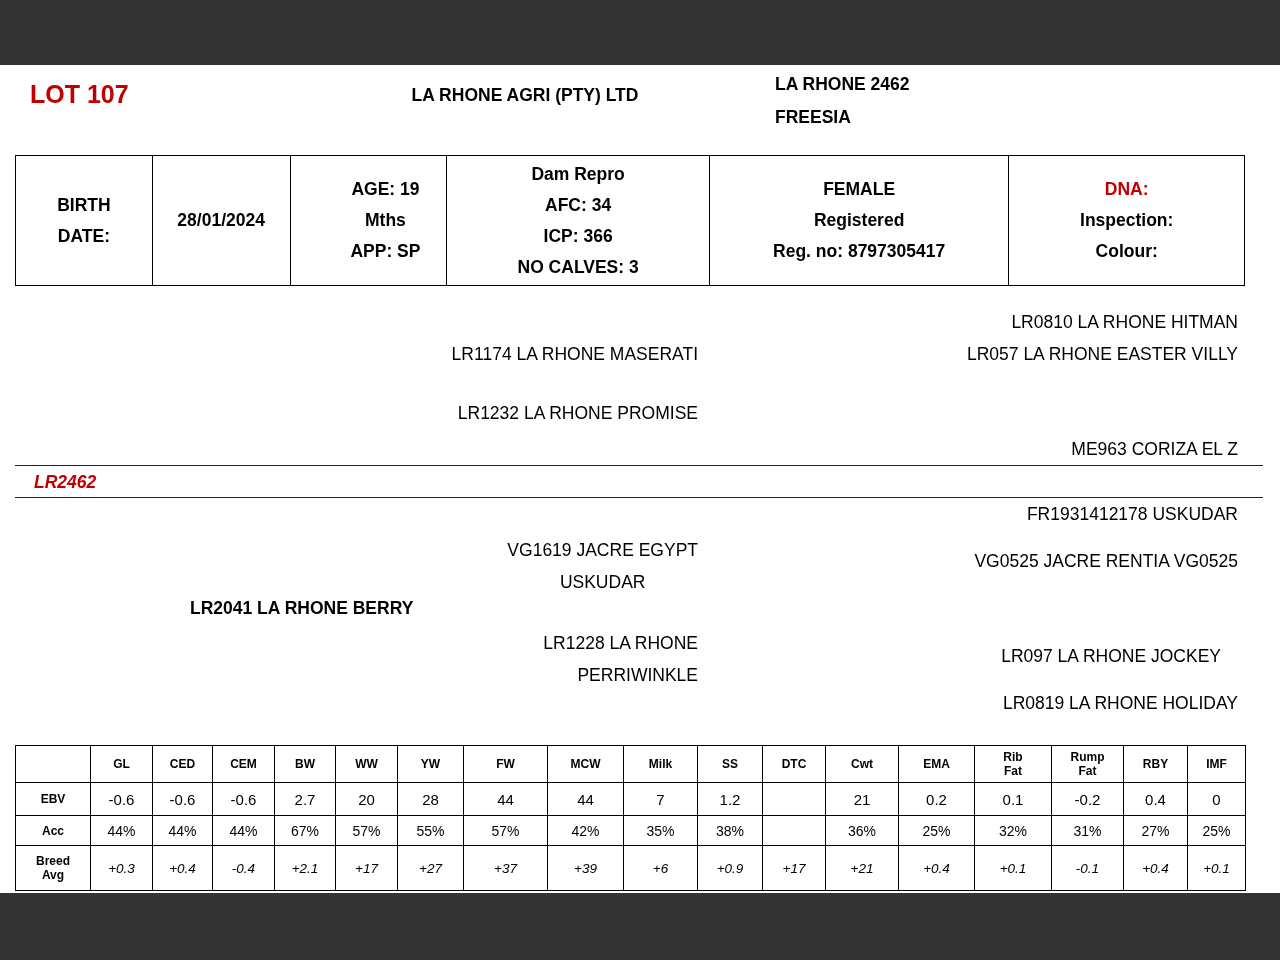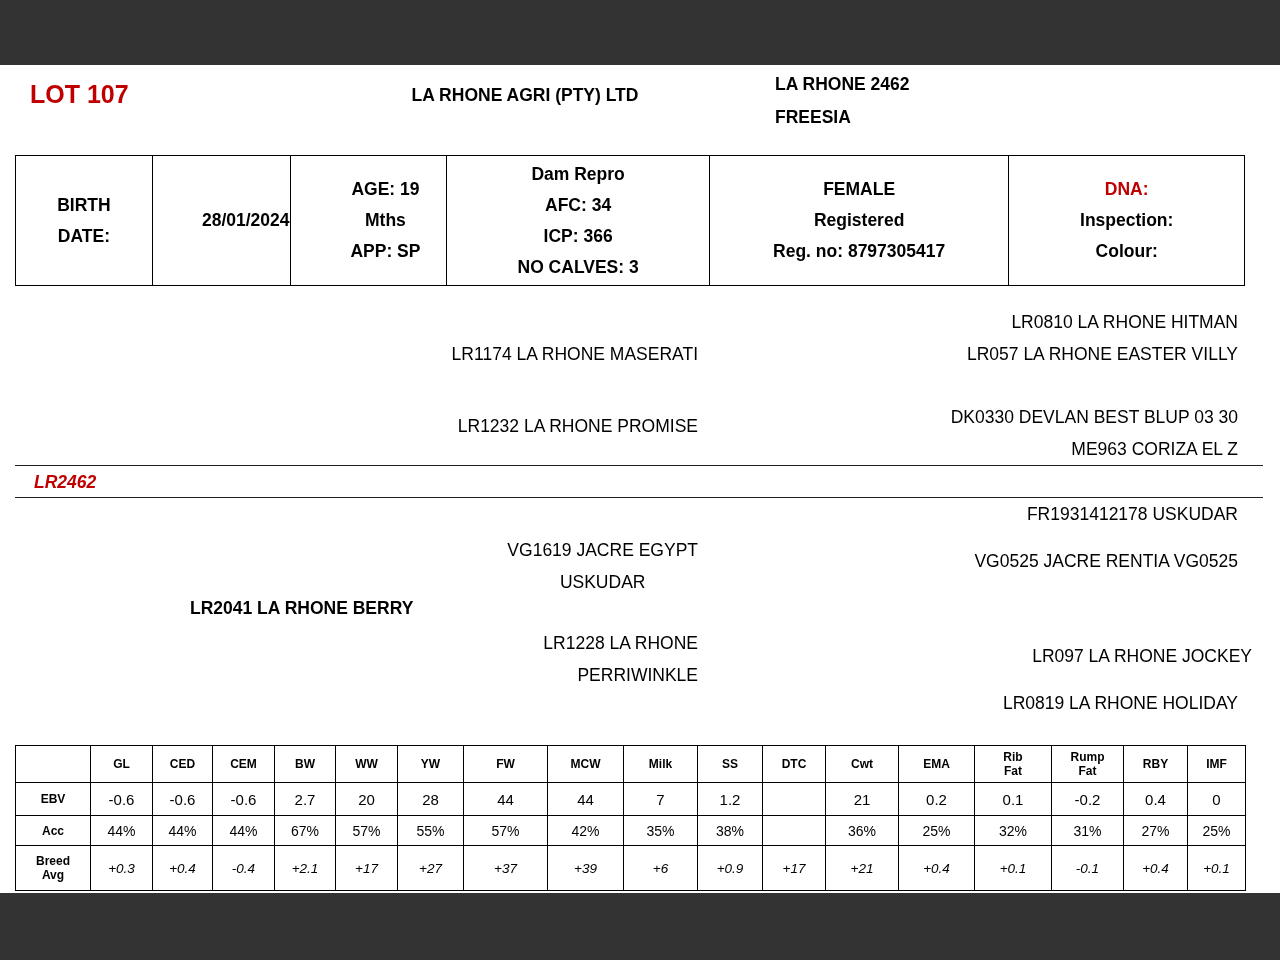--- a/index.html
+++ b/index.html
@@ -27,21 +27,21 @@
     display:flex;border:1.5px solid #000;box-sizing:border-box;
     font-size:17.5px;font-weight:bold;
   }
   .info .cell{
     box-sizing:border-box;border-right:1.5px solid #000;
     display:flex;flex-direction:column;justify-content:center;
     text-align:center;line-height:31px;
   }
   .info .cell:last-child{border-right:none;}
   .c1{width:137px;}
-  .c2{width:138px;align-items:flex-end;}
+  .c2{width:138px;}
   .c3{width:157px;text-align:left;padding-left:34px;}
   .c4{width:263px;}
   .c5{width:300px;}
   .c6{width:235px;}
   .red{color:var(--accent-red,#C00000);}
 
   
   .p{position:absolute;font-size:17.5px;white-space:nowrap;line-height:21px;}
   .p.bold{font-weight:bold;}
   .p.two{line-height:31.5px;text-align:right;}
@@ -102,40 +102,39 @@
     <div class="cell c6">
       <div class="red">DNA:</div>
       <div>Inspection:</div>
       <div>Colour:</div>
     </div>
   </div>
 
   <div class="p" style="right:42px;top:312px;text-align:center;">LR0810 LA RHONE HITMAN</div>
   <div class="p" style="right:582px;top:344px;">LR1174 LA RHONE MASERATI</div>
   <div class="p" style="right:42px;top:344px;">LR057 LA RHONE EASTER VILLY</div>
-  <div class="p" style="right:582px;top:416px;">LR1232 LA RHONE PROMISE</div>
-  <div class="p" style="right:42px;top:407px;">DK0330 DEVLAN BEST BLUP 03 30</div>
+  <div class="p" style="right:582px;top:403px;">LR1232 LA RHONE PROMISE</div>
   <div class="p" style="right:42px;top:439px;">ME963 CORIZA EL Z</div>
 
   <div class="pline" style="top:465px;"></div>
   <div class="p bold red" style="left:34px;top:472px;font-style:italic;">LR2462</div>
   <div class="pline" style="top:497px;"></div>
 
   <div class="p" style="right:42px;top:504px;">FR1931412178 USKUDAR</div>
   <div class="p two" style="right:582px;top:535px;text-align:center;">
     <div>VG1619 JACRE EGYPT</div>
     <div>USKUDAR</div>
   </div>
   <div class="p" style="right:42px;top:551px;">VG0525 JACRE RENTIA VG0525</div>
   <div class="p bold" style="left:190px;top:598px;">LR2041 LA RHONE BERRY</div>
   <div class="p two" style="right:582px;top:628px;">
     <div>LR1228 LA RHONE</div>
     <div>PERRIWINKLE</div>
   </div>
-  <div class="p" style="right:28px;top:646px;">LR097 LA RHONE JOCKEY</div>
+  <div class="p" style="right:59px;top:646px;">LR097 LA RHONE JOCKEY</div>
   <div class="p" style="right:42px;top:693px;">LR0819 LA RHONE HOLIDAY</div>
 
   <table id="ebv-table">
       <colgroup>
         <col style="width: 75px;">
         <col style="width: 62px;">
         <col style="width: 60px;">
         <col style="width: 62px;">
         <col style="width: 61px;">
         <col style="width: 62px;">

